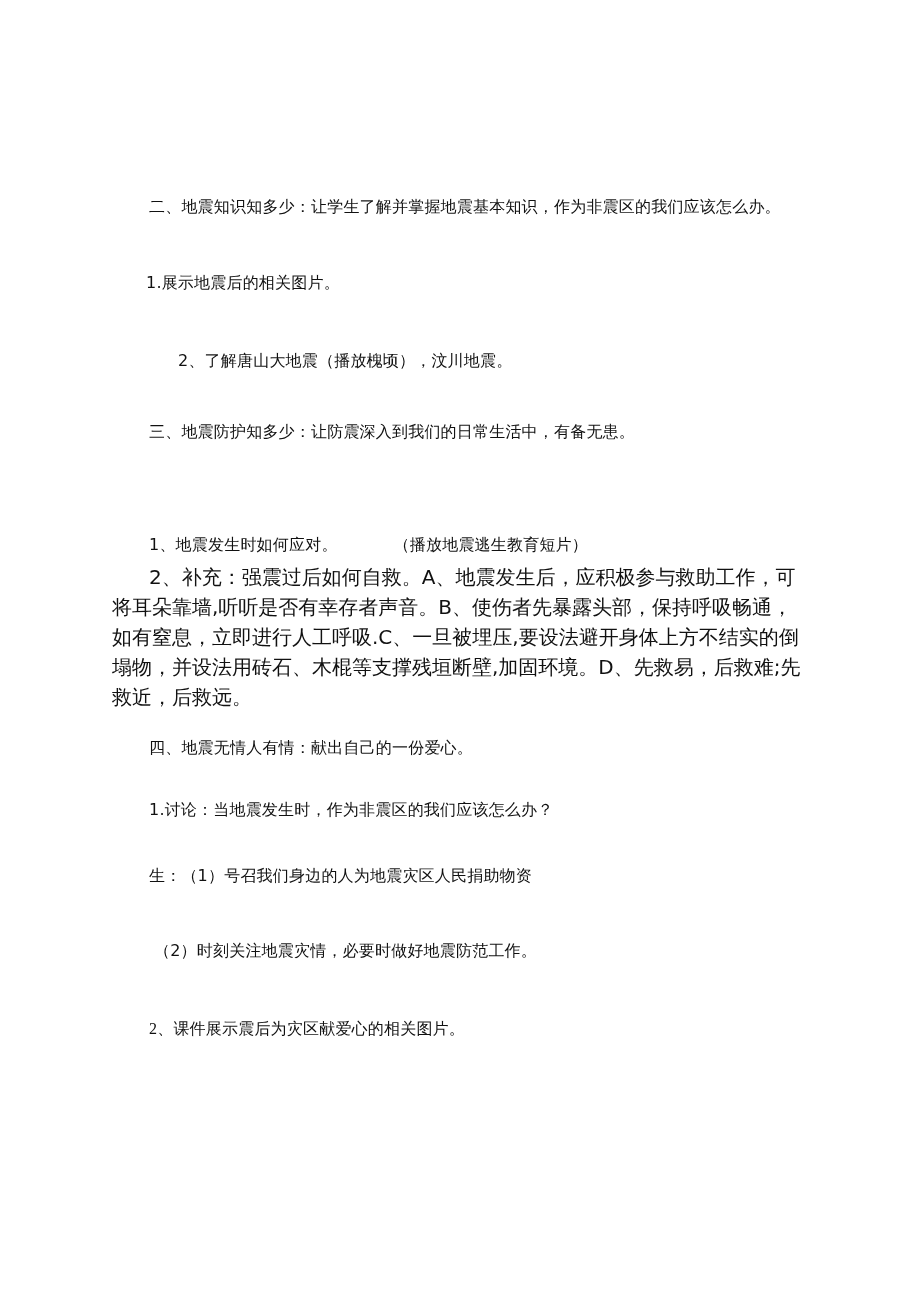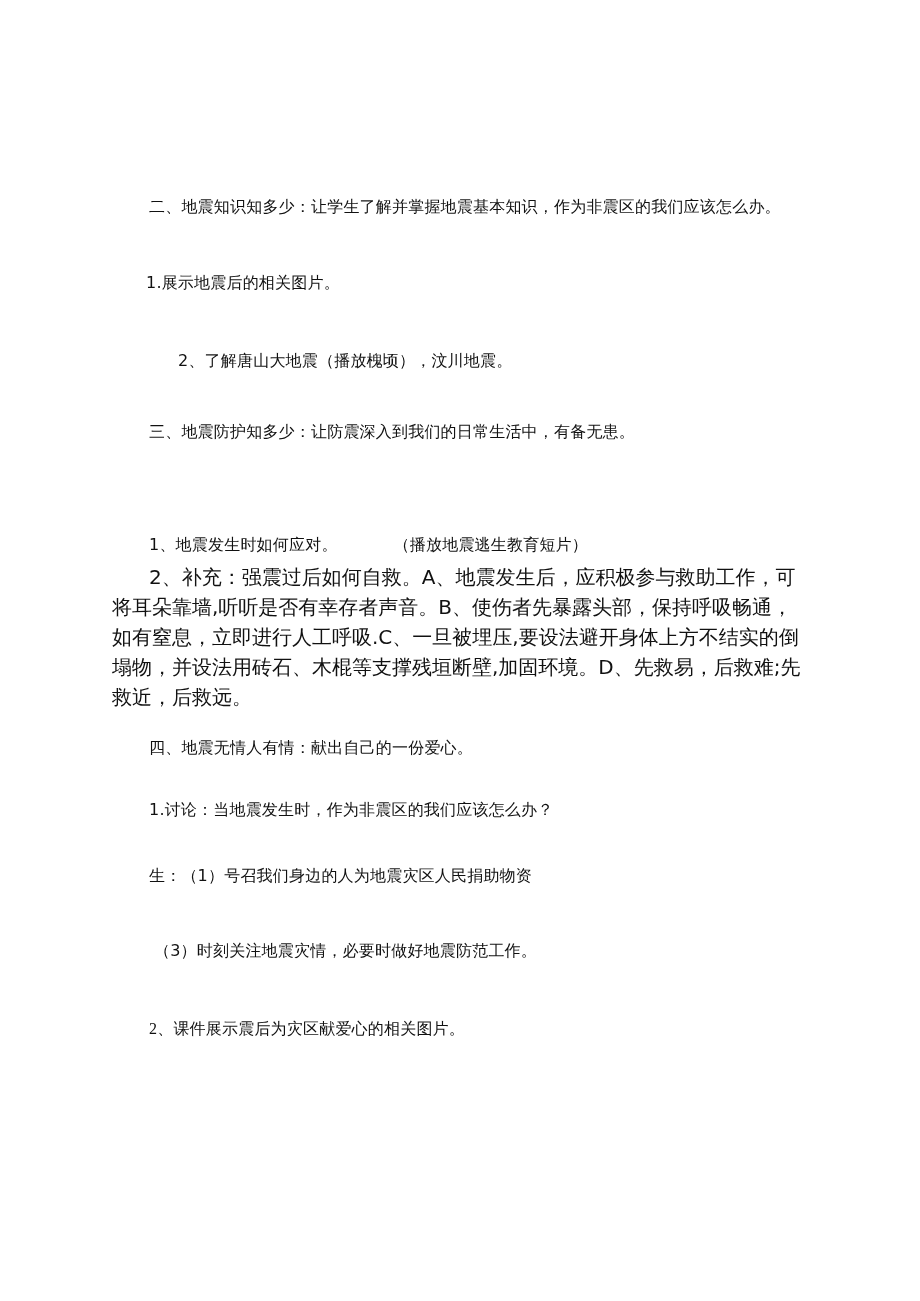--- a/index.html
+++ b/index.html
@@ -20,15 +20,15 @@
   <div class="line" style="left:149px; top:421px;text-align:center;">三、地震防护知多少：让防震深入到我们的日常生活中，有备无患。</div>
   <div class="line" style="left:149px; top:494px;margin-top:40px;">
     <span>1、地震发生时如何应对。</span><span class="gap"></span><span>（播放地震逃生教育短片）</span>
   </div>
   <div class="para" style="top:562px;">
     <span class="first"></span><span>2、补充：强震过后如何自救。A、地震发生后，应积极参与救助工作，可将耳朵靠墙,听听是否有幸存者声音。B、使伤者先暴露头部，保持呼吸畅通，如有窒息，立即进行人工呼吸.C、一旦被埋压,要设法避开身体上方不结实的倒塌物，并设法用砖石、木棍等支撑残垣断壁,加固环境。D、先救易，后救难;先救近，后救远。</span>
   </div>
   <div class="line" style="left:149px; top:737px;">四、地震无情人有情：献出自己的一份爱心。</div>
   <div class="line" style="left:149px; top:799px;">1.讨论：当地震发生时，作为非震区的我们应该怎么办？</div>
   <div class="line" style="left:149px; top:865px;">生：（1）号召我们身边的人为地震灾区人民捐助物资</div>
-  <div class="line" style="left:154px; top:940px;">（3）时刻关注地震灾情，必要时做好地震防范工作。</div>
+  <div class="line" style="left:154px; top:940px;">（2）时刻关注地震灾情，必要时做好地震防范工作。</div>
   <div class="line" style="left:149px; top:1018px;font-family:Liberation Serif, serif;">2、课件展示震后为灾区献爱心的相关图片。</div>
 </div>
 
 </body></html>

